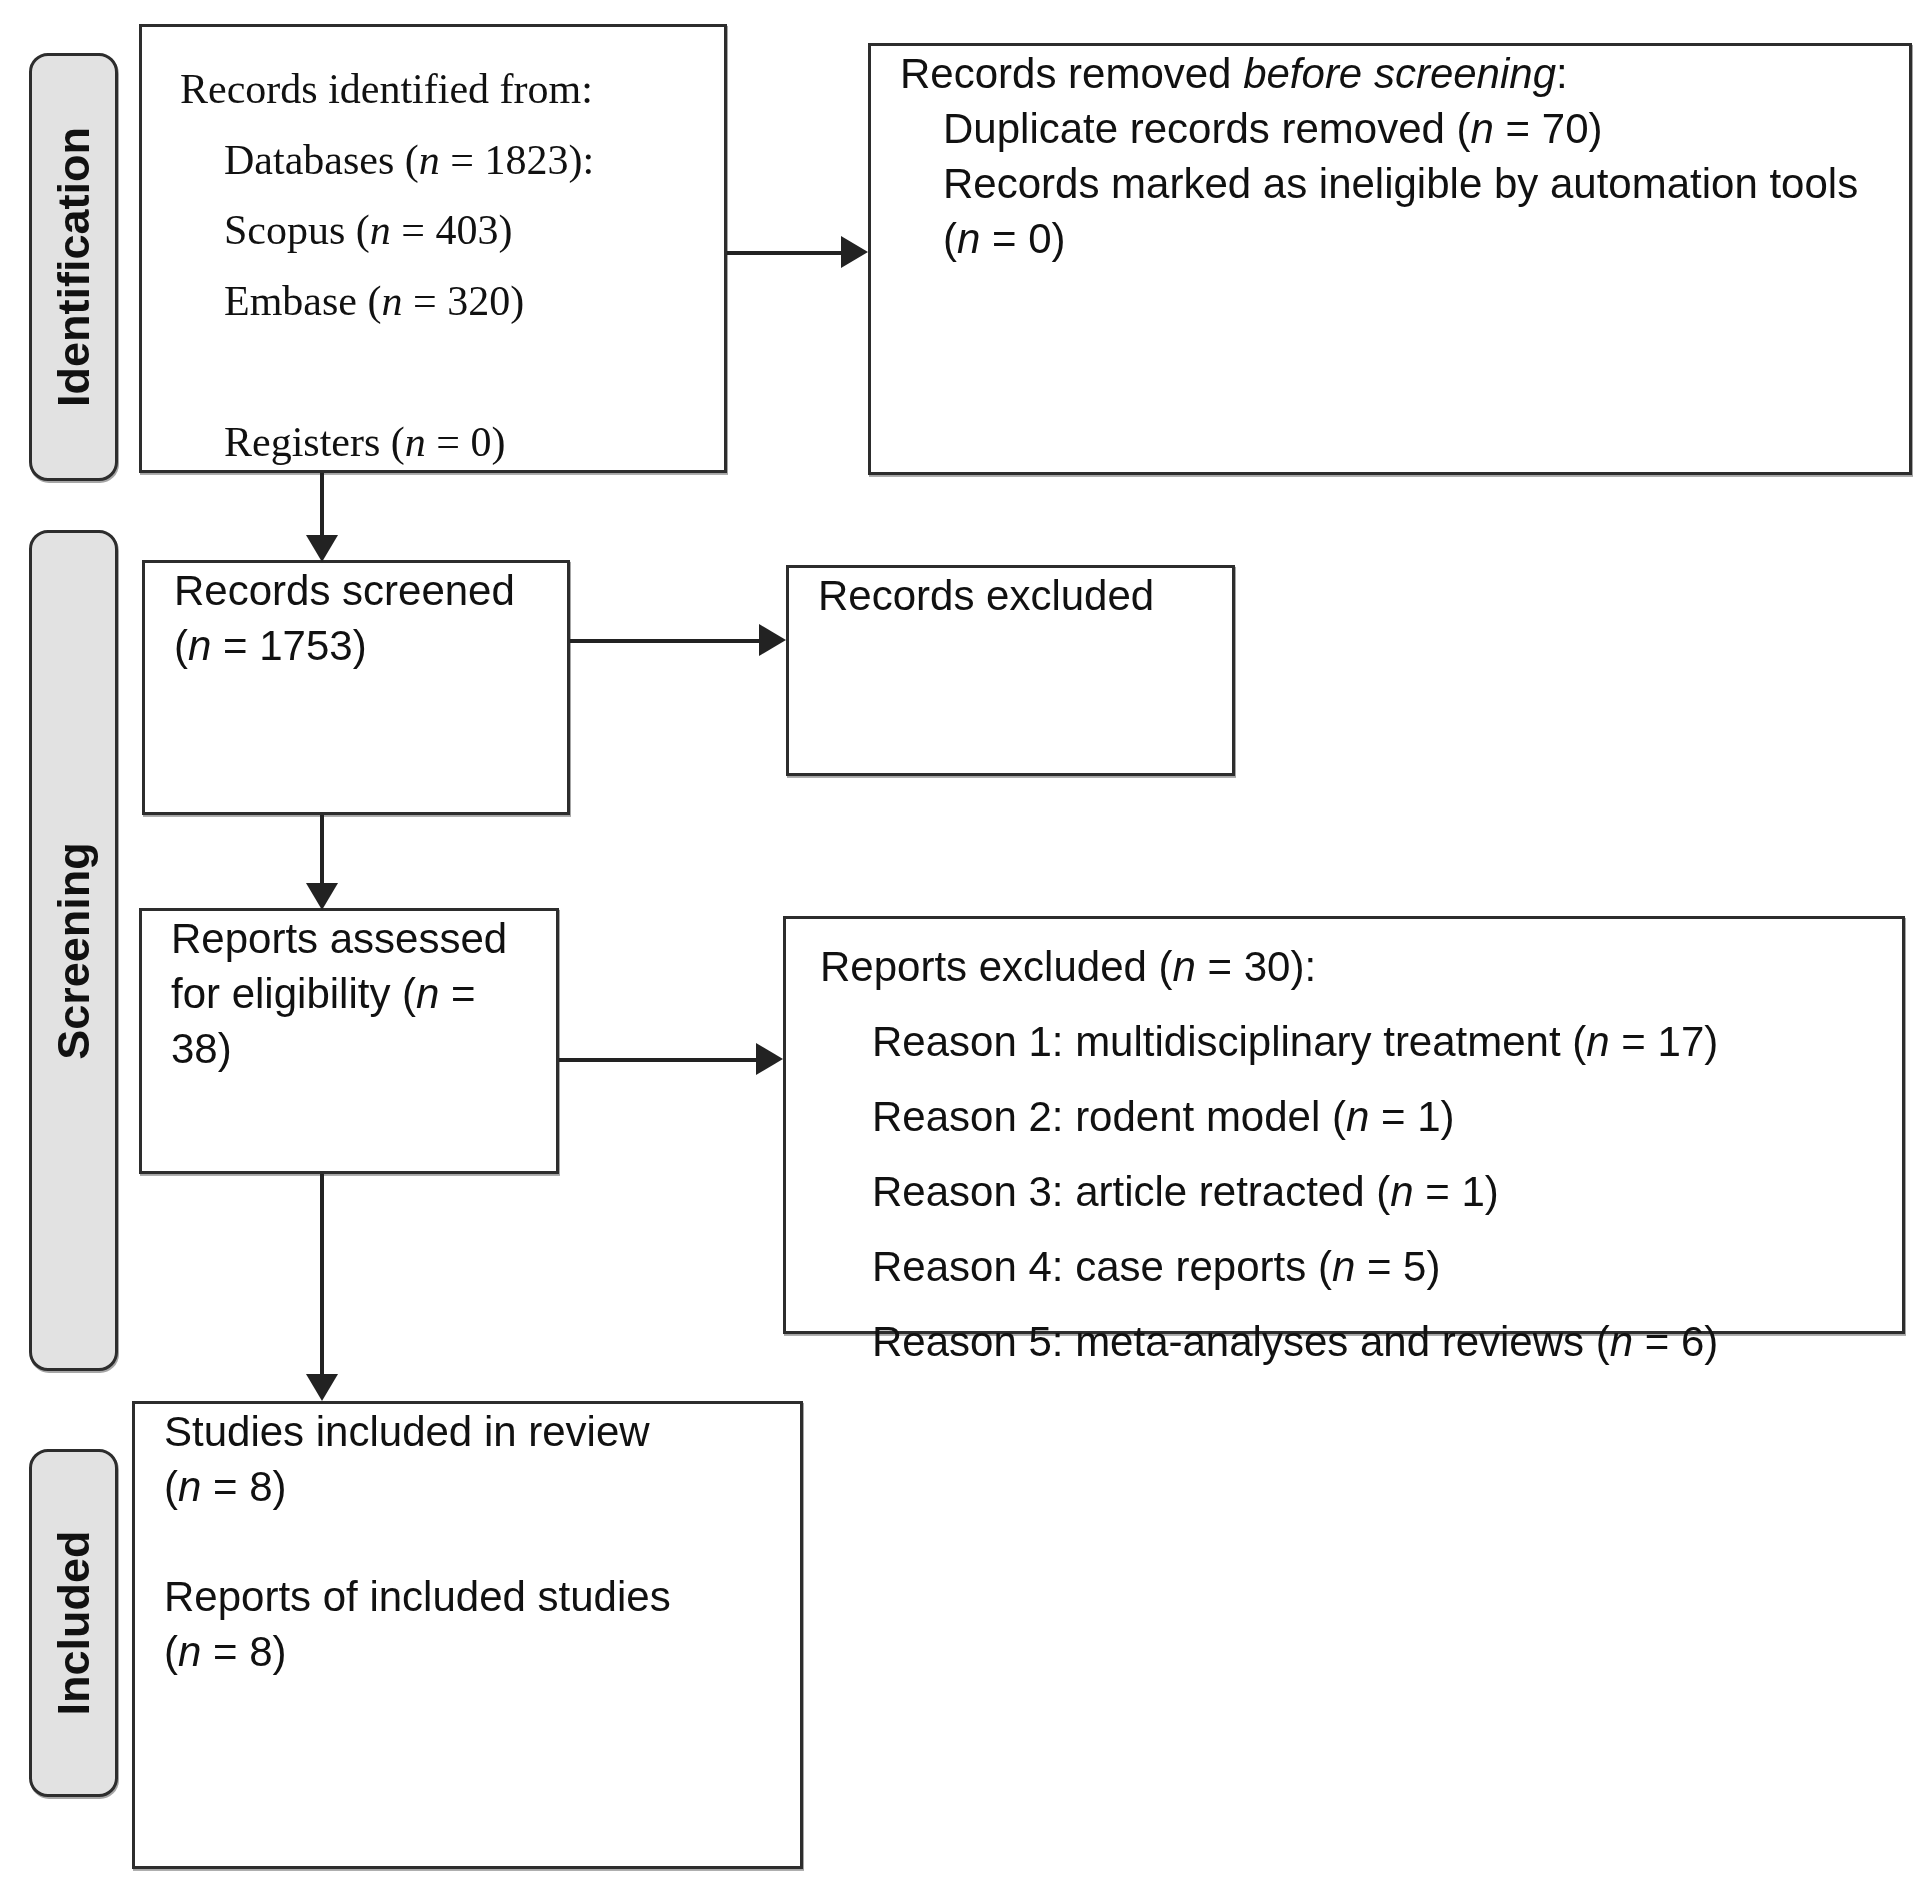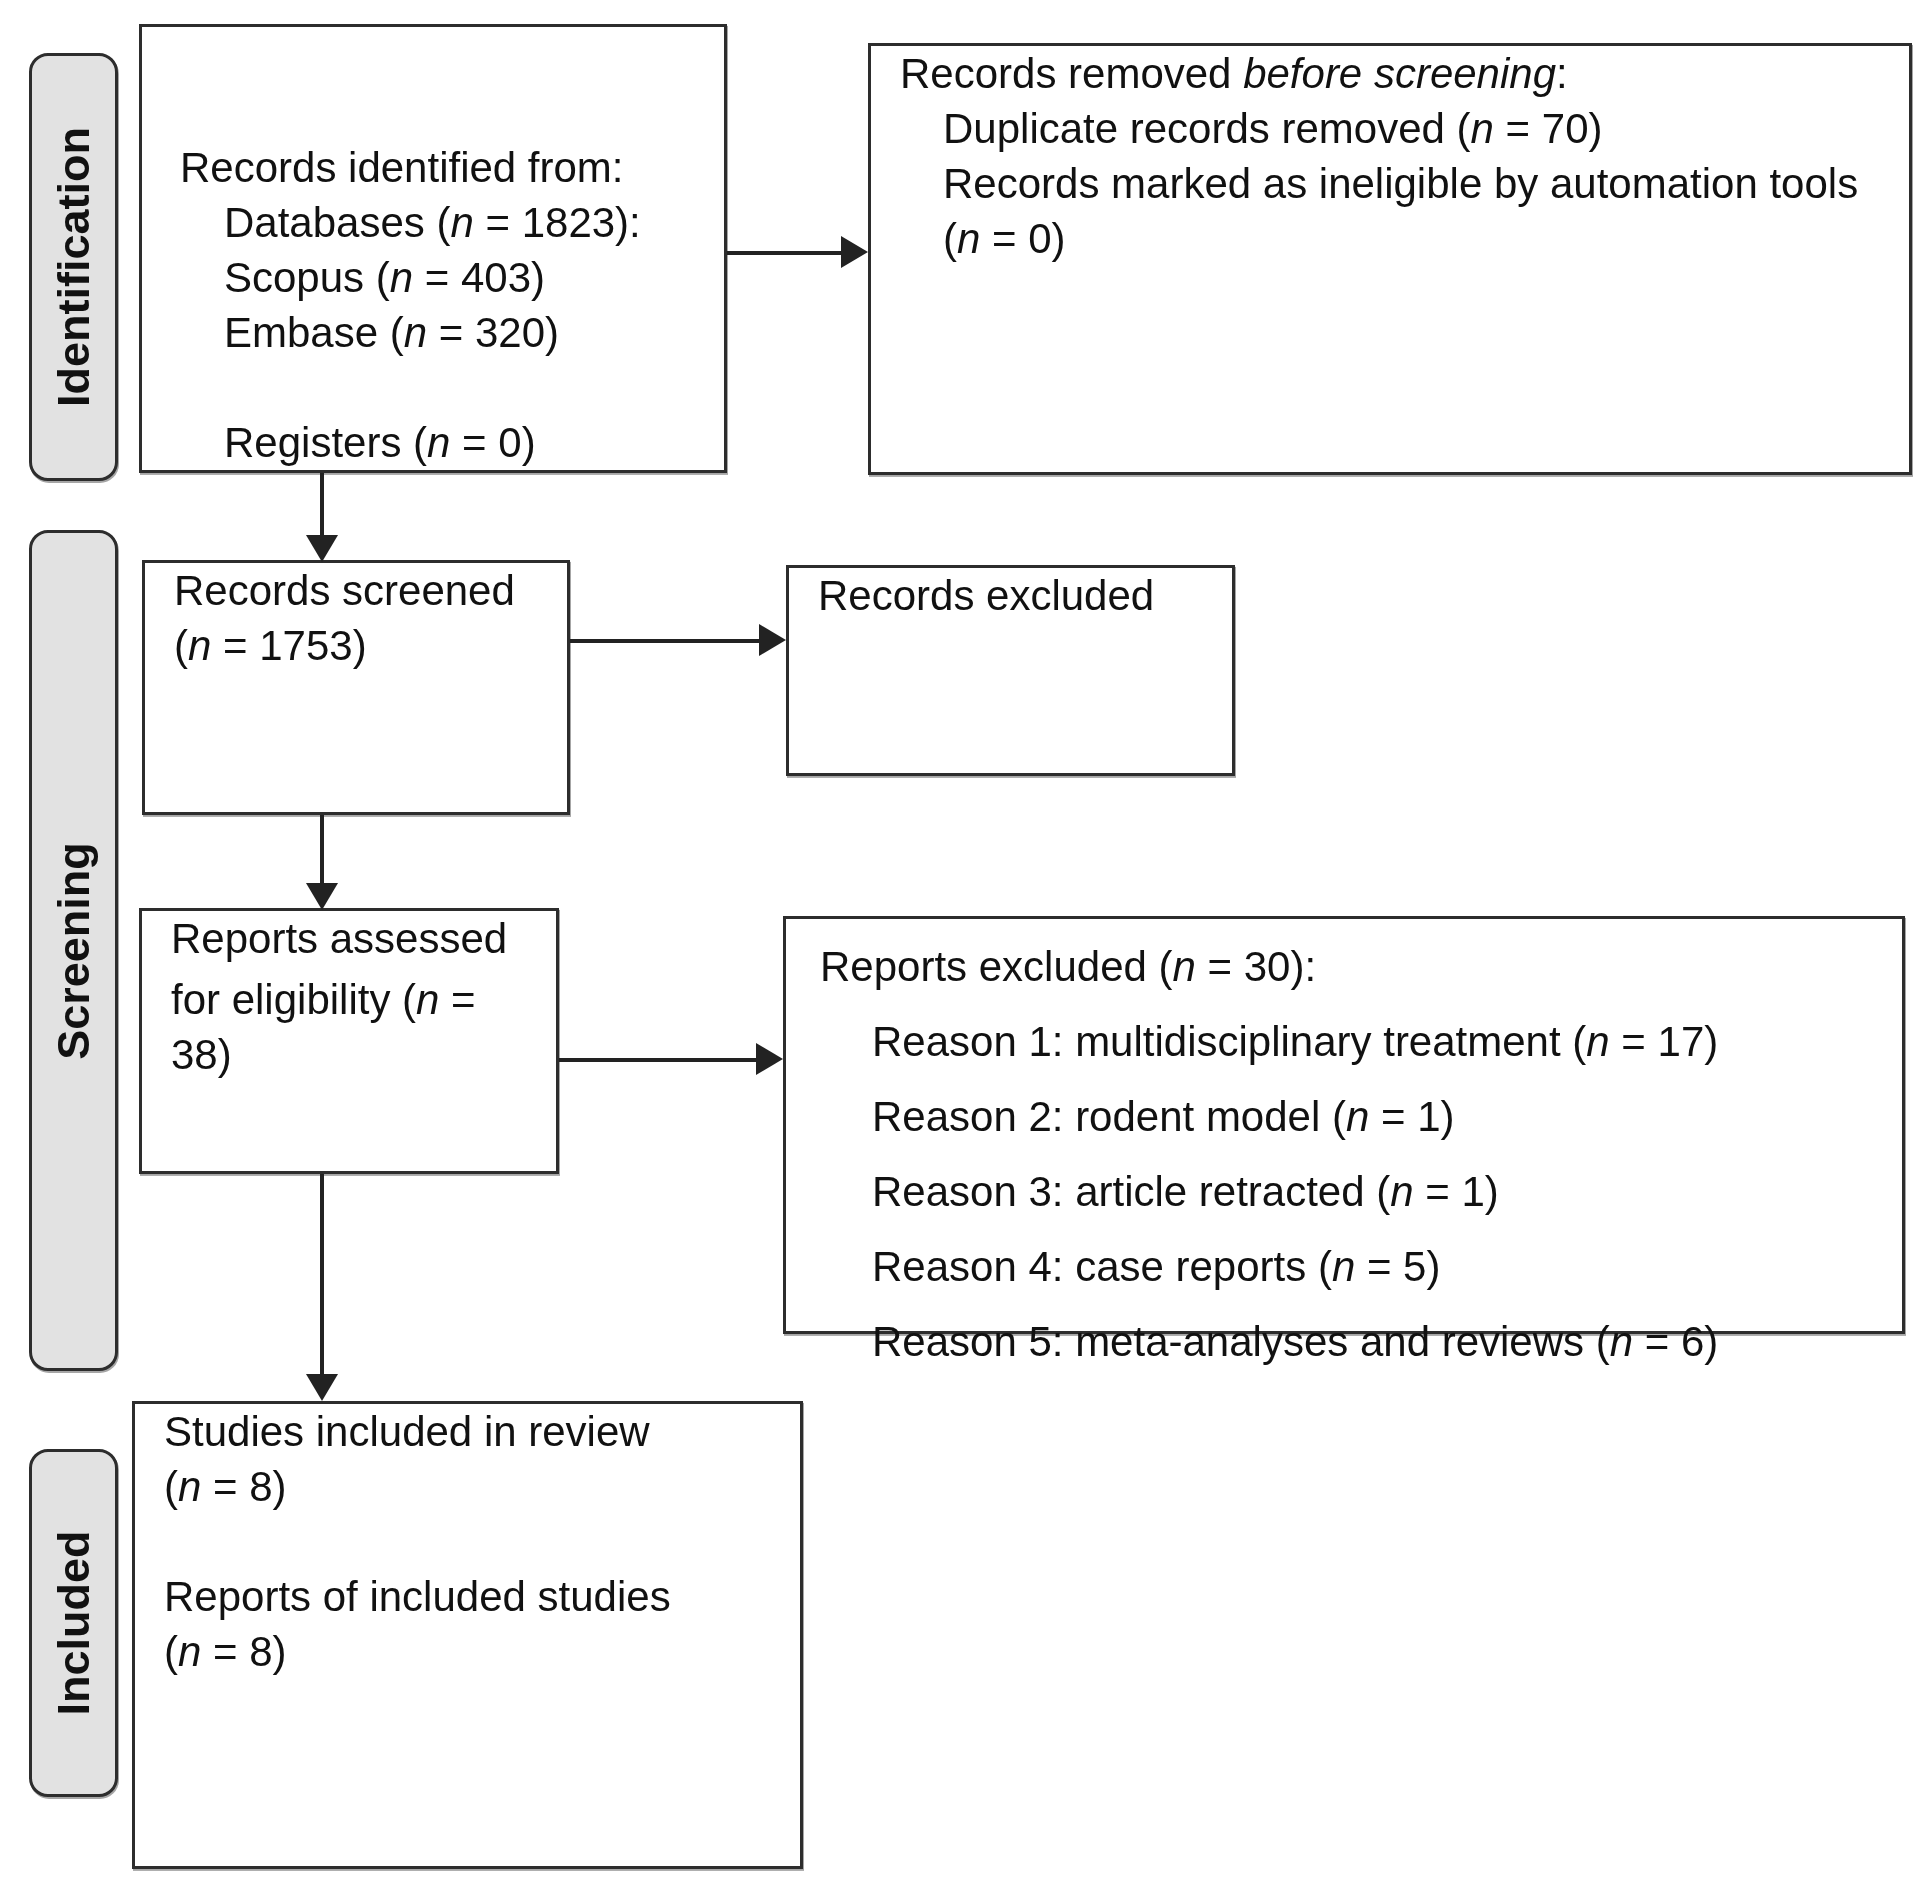--- a/index.html
+++ b/index.html
@@ -39,21 +39,21 @@
     background: #ffffff;
     border: 3.8px solid #2d2d2d;
     box-sizing: border-box;
     font-size: 42px;
     line-height: 55px;
     display: flex;
     flex-direction: column;
     justify-content: flex-start;
     box-shadow: 1px 1.9px 0 rgba(0,0,0,.35);
   }
-  .box.top-align { justify-content: flex-end; padding-top: 35px; }
+  .box.top-align { justify-content: space-between; padding-top: 35px; font-family: Liberation Serif, serif; }
 
   .line { padding-left: 29px; padding-right: 17.3px; }
   .pad40 .line { padding-left: 38px; }
   .line.indent  { padding-left: 72px; }
   .pad40 .line.indent { padding-left: 82px; }
   .wide .line.indent { padding-left: 86px; }
   .wide .line { padding-left: 34px; margin-top: 20px; }
   .spacer { height: 55px; }
   i { font-style: italic; }
 
@@ -105,21 +105,21 @@
 
   <div class="box" style="left:142px; top:560px; width:428px; height:255px;">
     <div class="line">Records screened</div>
     <div class="line">(<i>n</i> = 1753)</div>
   </div>
 
   <div class="box" style="left:786px; top:565px; width:449px; height:211px;">
     <div class="line">Records excluded</div>
   </div>
 
-  <div class="box" style="left:139px; top:908px; width:420px; height:266px;gap:6px;">
+  <div class="box" style="left:139px; top:908px; width:420px; height:266px;">
     <div class="line">Reports assessed</div>
     <div class="line">for eligibility (<i>n</i> = 38)</div>
   </div>
 
   <div class="box wide" style="left:783px; top:916px; width:1122px; height:418px;">
     <div class="line">Reports excluded (<i>n</i> = 30):</div>
     <div class="line indent">Reason 1: multidisciplinary treatment (<i>n</i> = 17)</div>
     <div class="line indent">Reason 2: rodent model (<i>n</i> = 1)</div>
     <div class="line indent">Reason 3: article retracted (<i>n</i> = 1)</div>
     <div class="line indent">Reason 4: case reports (<i>n</i> = 5)</div>

